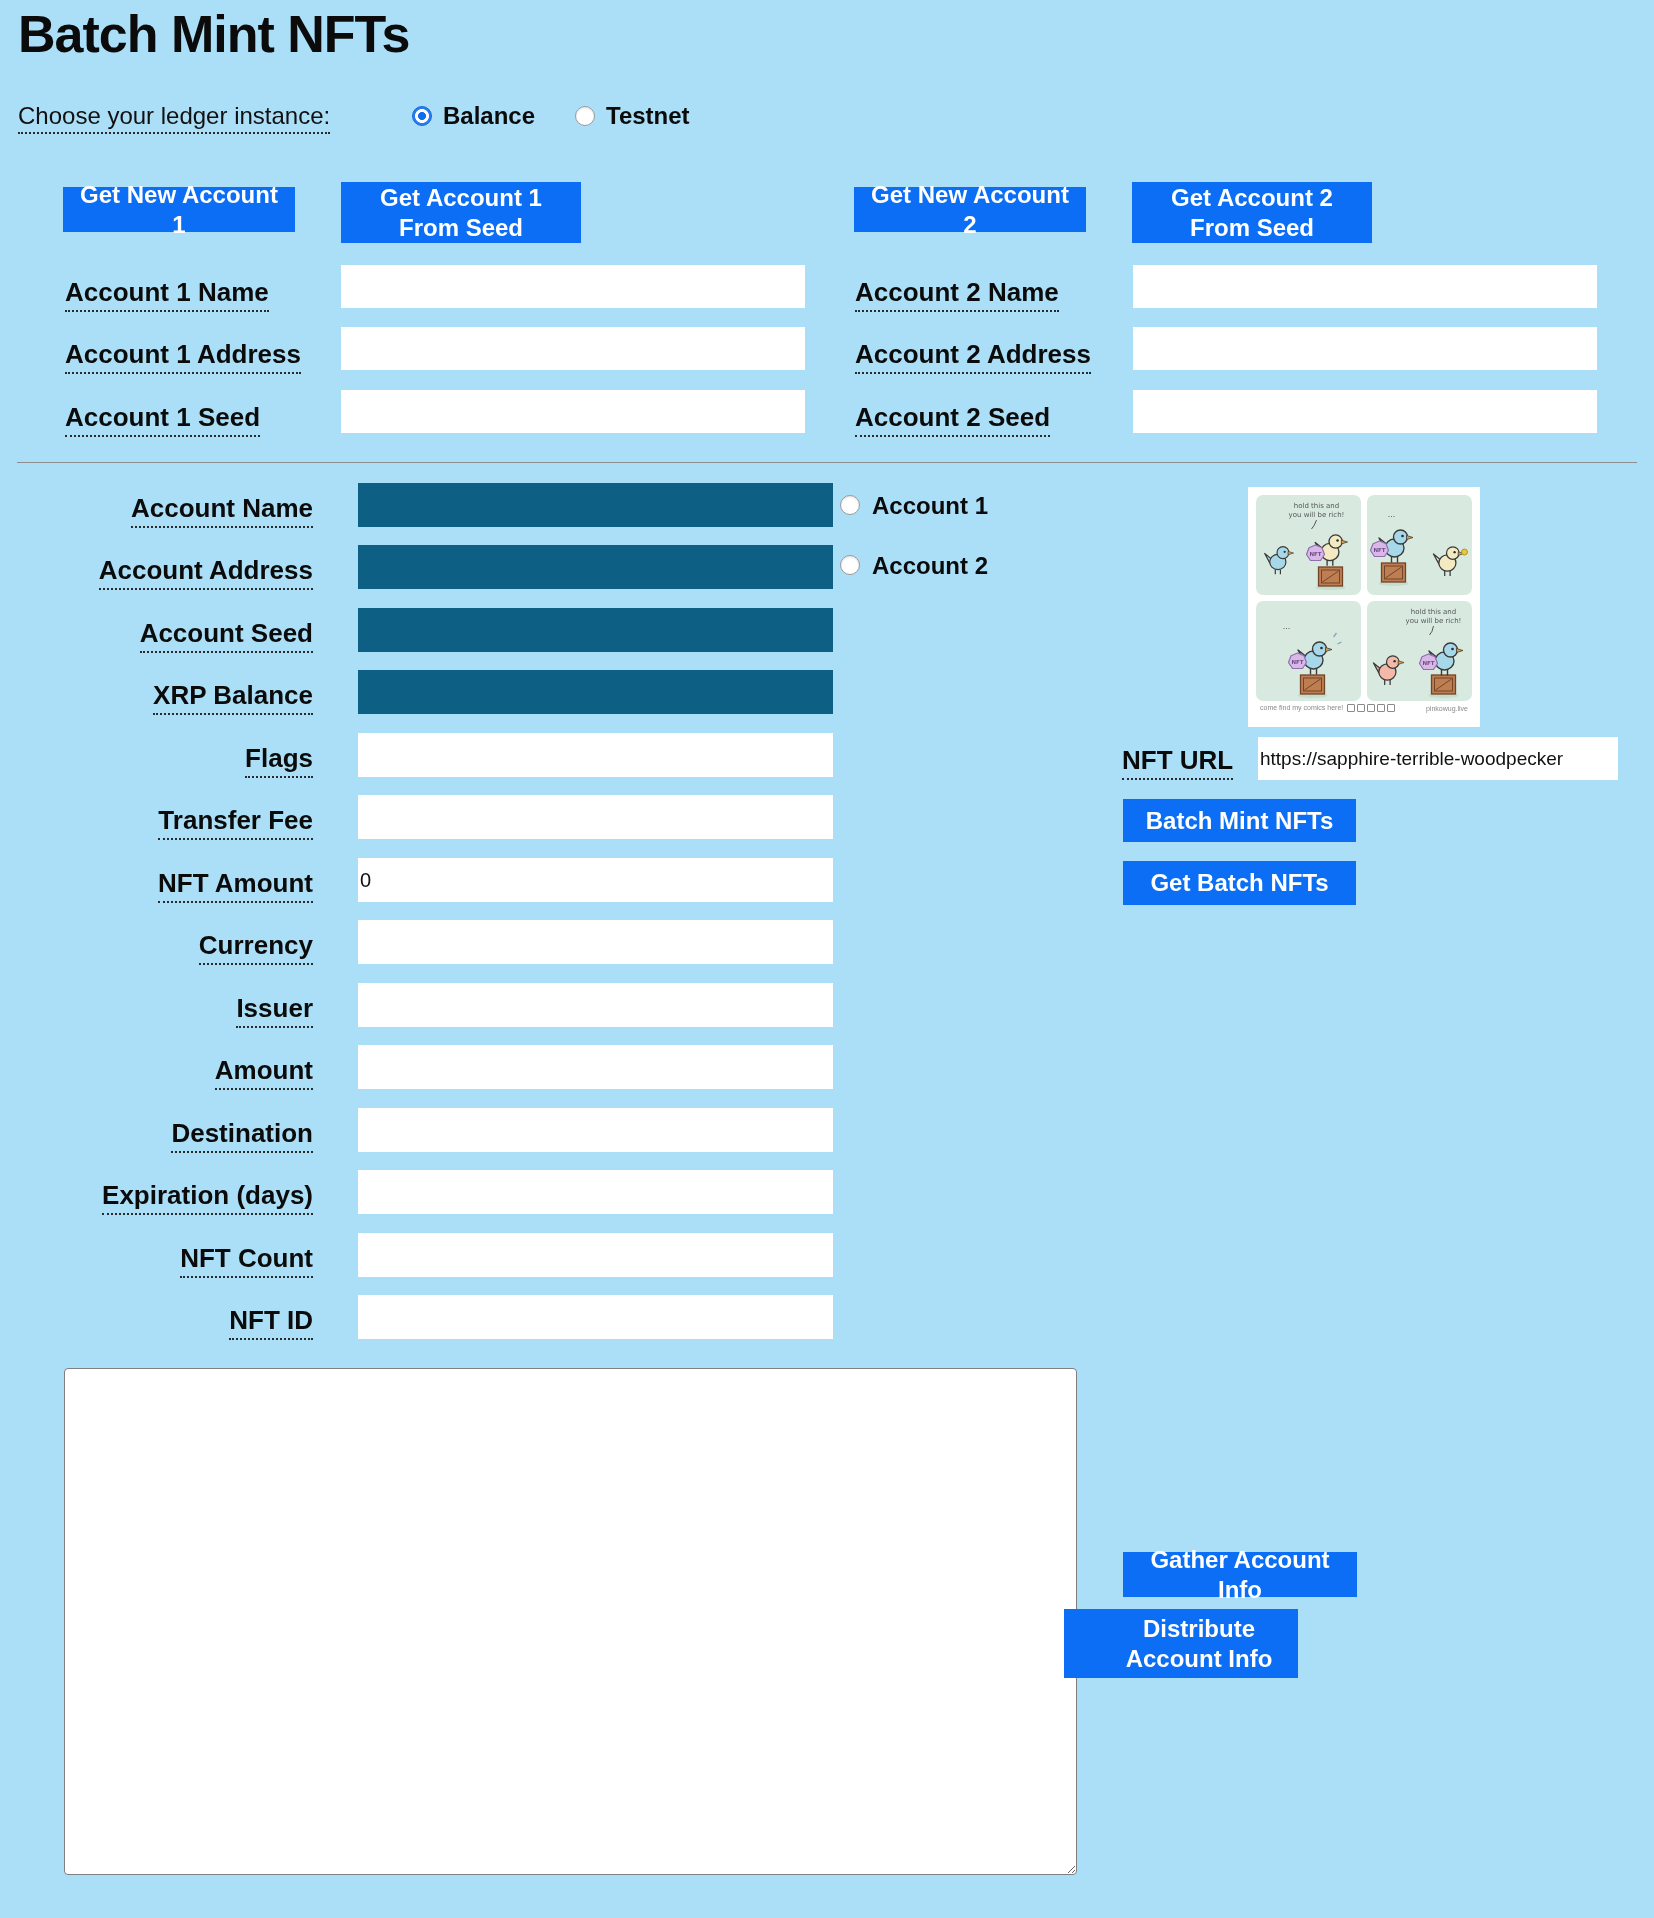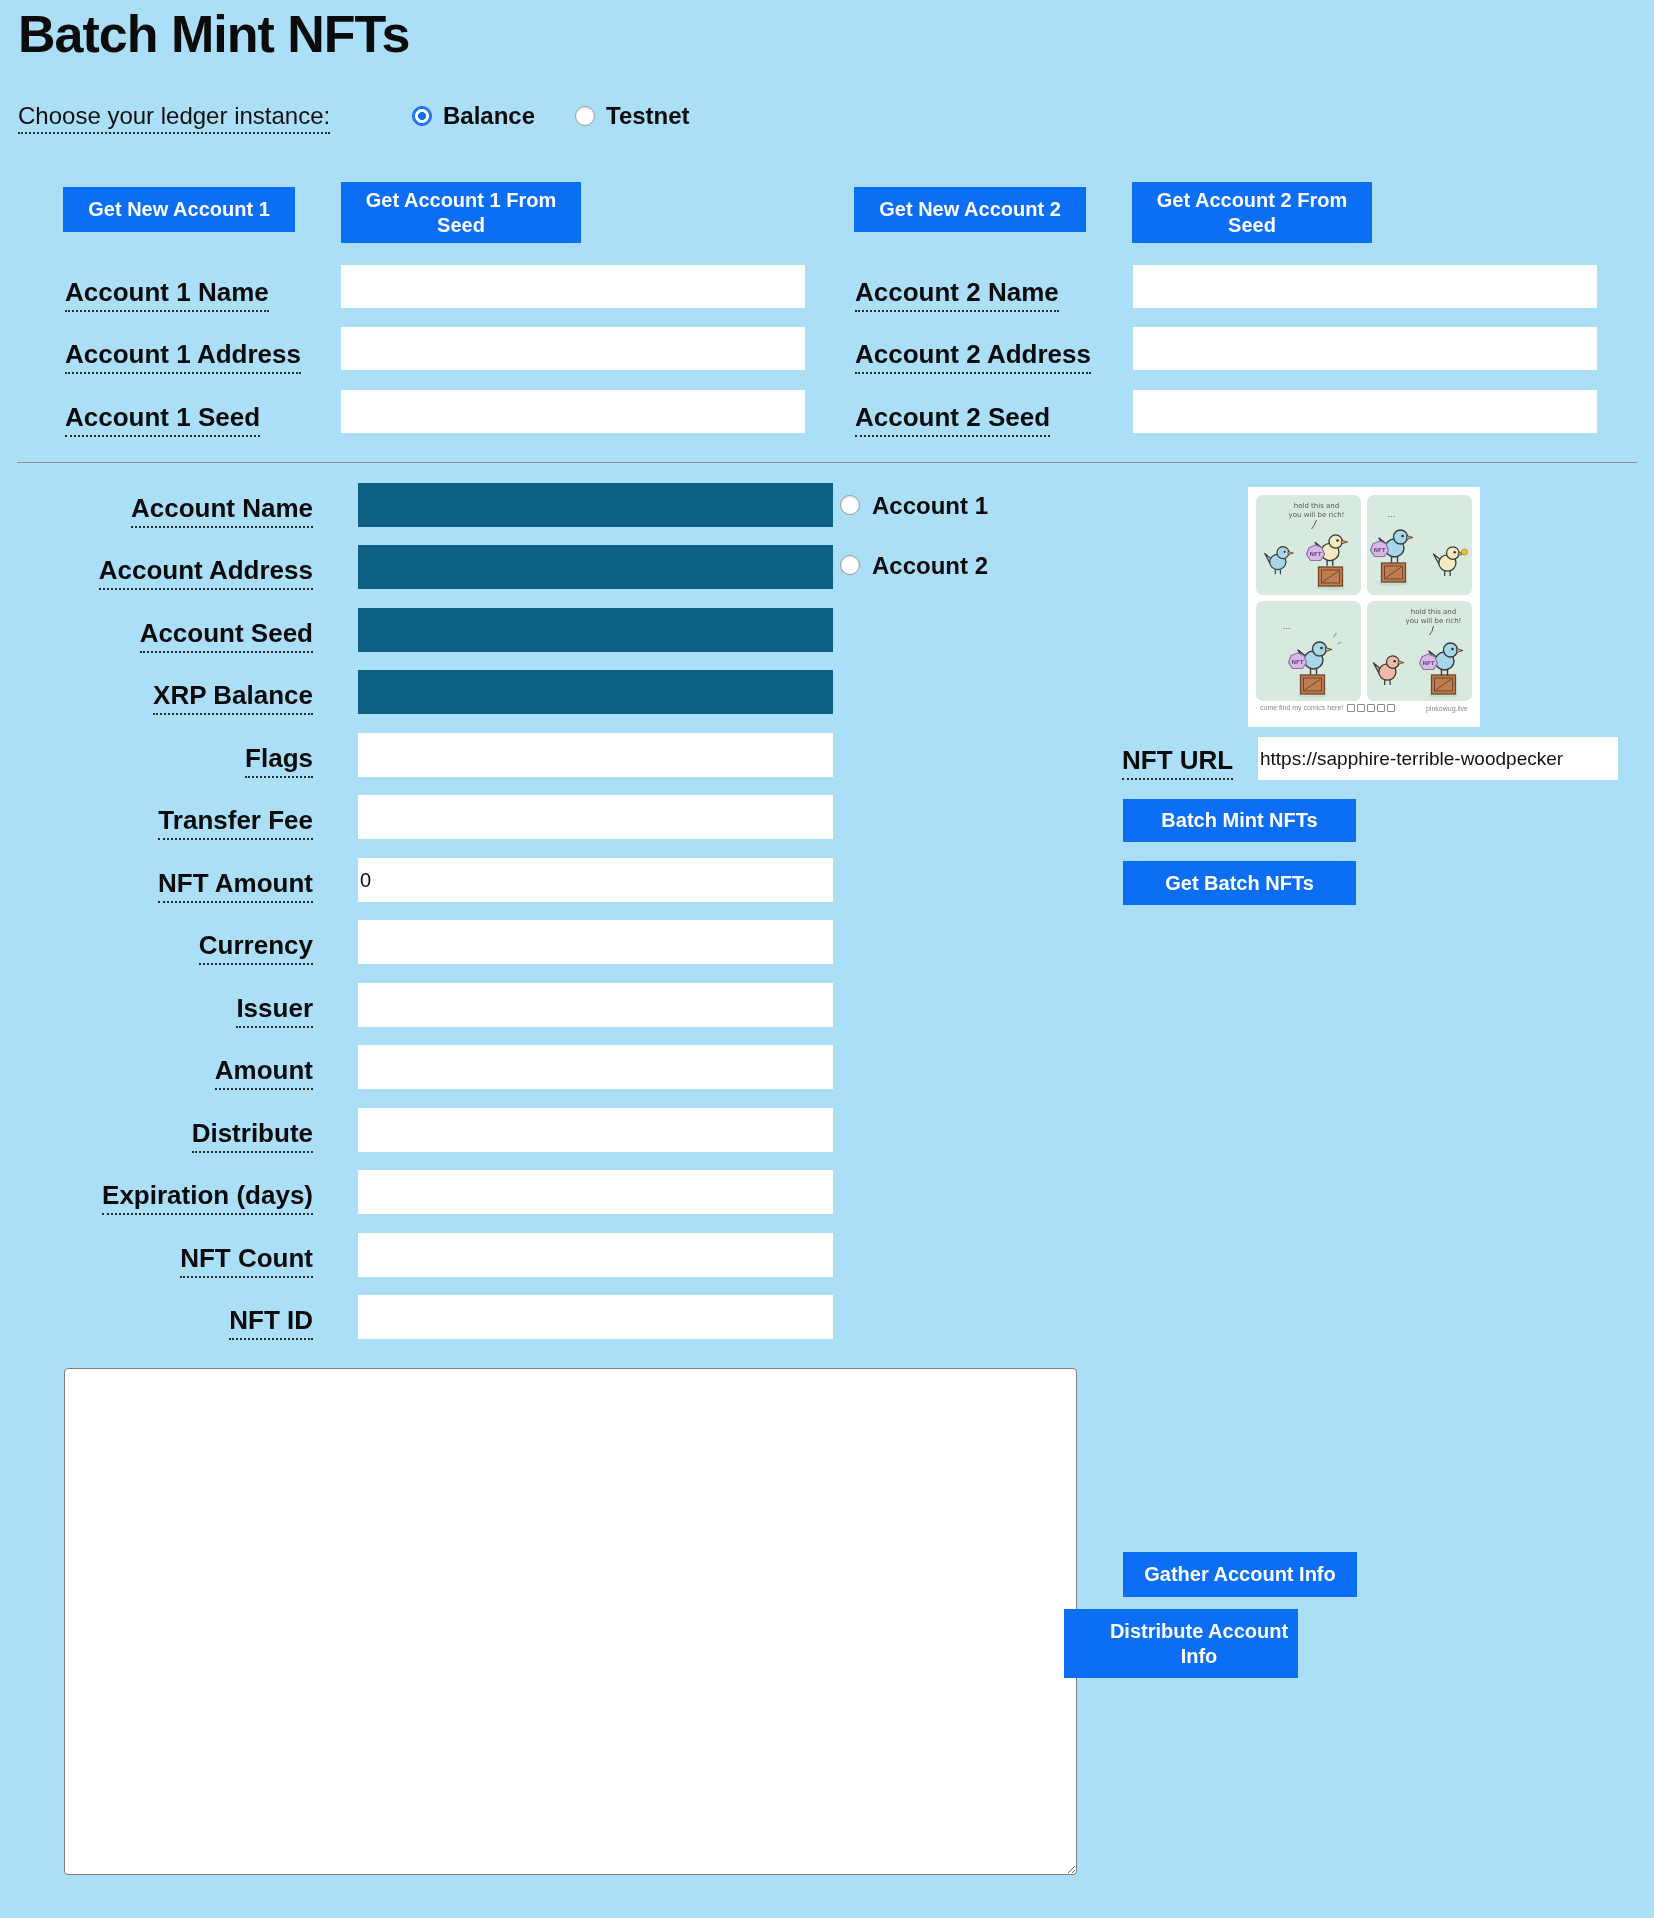--- a/index.html
+++ b/index.html
@@ -25,21 +25,21 @@
   .radio.off{background:#fff;border:1px solid #9a9a9a;box-shadow:inset 0 1px 2px rgba(0,0,0,.12);}
   .radio.on{
     background:radial-gradient(circle at 50% 50%, #0f6ef0 0 29%, #ffffff 34% 52%, #2a7cf2 57% 100%);
     border:1px solid #1668da;
   }
   .radio-label{position:absolute;font-size:24px;font-weight:700;color:#0b0b0b;white-space:nowrap;}
 
   .btn{
     position:absolute;display:flex;align-items:center;justify-content:center;
     background:#0b6ef5;color:#fff;border:none;cursor:pointer;
-    font-family:"Liberation Sans",sans-serif;font-size:20px;font-weight:600;
+    font-family:"Liberation Sans",sans-serif;font-size:24px;font-weight:600;
     text-align:center;line-height:1.25;padding:2px 8px;box-sizing:border-box;
   }
 
   .flabel{
     position:absolute;font-size:26px;font-weight:700;color:#0b0b0b;white-space:nowrap;
   }
   .flabel.right{text-align:right;}
 
   .finput{
     position:absolute;background:#ffffff;border:none;outline:none;
@@ -122,21 +122,21 @@
   <div class="flabel right dotted" style="left:40px;width:273px;top:805px;"><span>Transfer Fee</span></div>
   <input class="finput" style="left: 358px; top: 795px; width: 475px; height: 44px;" value="">
   <div class="flabel right dotted" style="left:40px;width:273px;top:868px;"><span>NFT Amount</span></div>
   <input class="finput" style="left: 358px; top: 858px; width: 475px; height: 44px;" value="0">
   <div class="flabel right dotted" style="left:40px;width:273px;top:930px;"><span>Currency</span></div>
   <input class="finput" style="left: 358px; top: 920px; width: 475px; height: 44px;" value="">
   <div class="flabel right dotted" style="left:40px;width:273px;top:993px;"><span>Issuer</span></div>
   <input class="finput" style="left: 358px; top: 983px; width: 475px; height: 44px;" value="">
   <div class="flabel right dotted" style="left:40px;width:273px;top:1055px;"><span>Amount</span></div>
   <input class="finput" style="left: 358px; top: 1045px; width: 475px; height: 44px;" value="">
-  <div class="flabel right dotted" style="left:40px;width:273px;top:1118px;"><span>Distribute</span></div>
+  <div class="flabel right dotted" style="left:40px;width:273px;top:1118px;"><span>Destination</span></div>
   <input class="finput" style="left: 358px; top: 1108px; width: 475px; height: 44px;" value="">
   <div class="flabel right dotted" style="left:40px;width:273px;top:1180px;"><span>Expiration (days)</span></div>
   <input class="finput" style="left: 358px; top: 1170px; width: 475px; height: 44px;" value="">
   <div class="flabel right dotted" style="left:40px;width:273px;top:1243px;"><span>NFT Count</span></div>
   <input class="finput" style="left: 358px; top: 1233px; width: 475px; height: 44px;" value="">
   <div class="flabel right dotted" style="left:40px;width:273px;top:1305px;"><span>NFT ID</span></div>
   <input class="finput" style="left: 358px; top: 1295px; width: 475px; height: 44px;" value="">
 
   <span class="radio off" style="left:840px;top:495px;"></span>
   <span class="radio-label" style="left:872px;top:492px;">Account 1</span>

